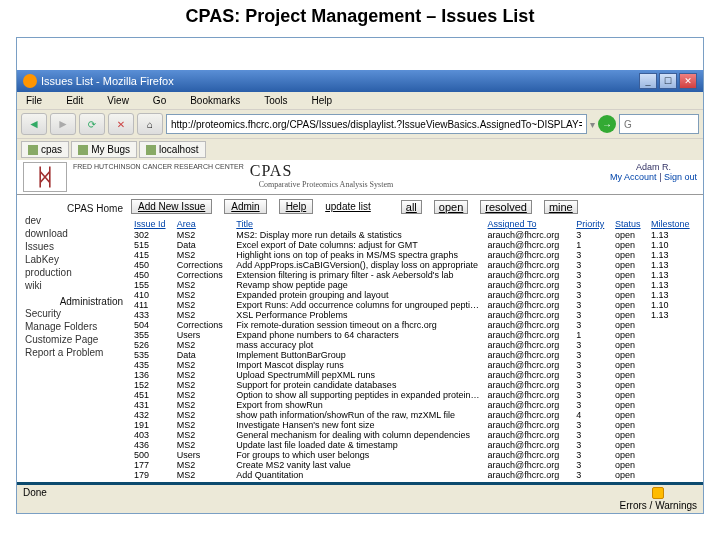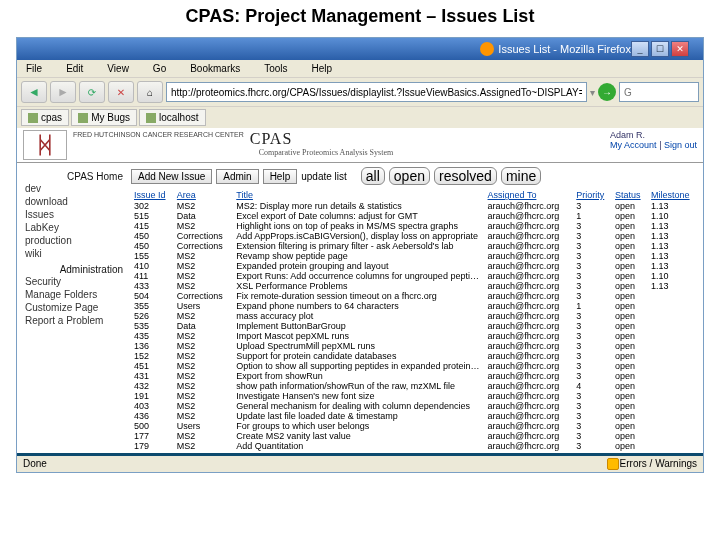--- a/index.html
+++ b/index.html
@@ -1,19 +1,19 @@
 <!DOCTYPE html>
 <html><head>
 <meta charset="utf-8">
 <style>
   * { box-sizing: border-box; margin: 0; padding: 0; }
   body { font-family: Arial, sans-serif; font-size: 10px; background: #fff; width: 720px; height: 540px; overflow: hidden; position: relative; }
   .slide-title { font-family: Arial, sans-serif; font-size: 18px; font-weight: bold; text-align: center; padding: 6px 0 10px; }
   .browser { border: 1px solid #7a9fc4; margin: 0 16px 0 16px; background: #fff; }
-  .titlebar { background: linear-gradient(to bottom, #5a8fd6, #2a5ea8); color: #fff; padding: 3px 14px; display: flex; align-items: center; justify-content: flex-end; }
+  .titlebar { background: linear-gradient(to bottom, #5a8fd6, #2a5ea8); color: #fff; padding: 3px 6px; display: flex; align-items: center; justify-content: space-between; margin-top: 32px; }
   .titlebar-left { display: flex; align-items: center; gap: 4px; font-size: 11px; }
   .ff-icon { width: 14px; height: 14px; background: #ff9500; border-radius: 50%; display:inline-block; }
   .titlebar-buttons { display: flex; gap: 2px; }
   .win-btn { width: 18px; height: 16px; background: linear-gradient(#d0e0f8,#9cb8e0); border: 1px solid #3b5e98; font-size: 9px; line-height:14px; text-align:center; color:#234; }
   .win-close { background: linear-gradient(#f08080,#d04040); color:#fff;}
   .menubar { background: #ece9d8; padding: 2px 4px; display: flex; gap: 14px; font-size: 10px; }
   .menubar span { padding: 1px 5px; cursor: default; }
   .toolbar { background: #ece9d8; padding: 3px 4px; display: flex; align-items: center; gap: 3px; border-top: 1px solid #d4d0c8; }
   .nav-btn { width: 26px; height: 22px; background: linear-gradient(#f4f4f0,#ddd); border: 1px solid #bbb; border-radius: 3px; display:flex; align-items:center; justify-content:center; }
   .url-field { flex: 1; height: 20px; border: 1px solid #7f9db9; background: #fff; padding: 0 4px; font-size: 10px; }
@@ -24,35 +24,35 @@
   .tab-icon { width:10px; height:10px; background:#8a6; display:inline-block;}
   .page { display:flex; background:#fff; }
   .header-area { display:flex; justify-content:space-between; padding:2px 6px; border-bottom:1px solid #999;}
   .logo-block { display:flex; gap:6px; align-items:flex-start;}
   .fhcrc-logo { width:44px; height:30px; border:1px solid #aaa; display:flex; align-items:center; justify-content:center; }
   .fhcrc-logo svg { width:18px; height:24px;}
   .logo-txt { font-size:7px; line-height:8px; color:#444; margin-top:1px;}
   .cpas-head { font-family: Georgia, serif; }
   .cpas-head .big { font-size:16px; letter-spacing:1px; color:#222;}
   .cpas-head .sub { font-size:8px; color:#555;margin-left:9px;}
-  .account { text-align:left; font-size:9px; color:#336;}
+  .account { text-align:center; font-size:9px; color:#336;}
   .account a { color:#0044aa; text-decoration:none;}
   .sidebar { width:110px; padding:4px 4px; border-right:0; font-size:10px;}
   .sidebar .sec { font-size:10px; font-weight:normal; color:#111; margin-top:4px;text-align:right;}
   .sidebar .item { font-size:10px; color:#333; padding:1px 0 1px 4px;}
   .main { flex:1; padding:2px 4px; }
-  .btnrow { display:flex; gap:4px; align-items:center; padding:2px 0 4px;}
+  .btnrow { display:flex; gap:12px; align-items:center; padding:2px 0 4px;text-decoration:underline;}
   .btn { border:1px solid #888; background:linear-gradient(#fdfdfd,#e3e3e3); padding:1px 6px; font-size:10px;}
-  .btn.small { padding:0 4px; font-size:14px;border-radius:6px;}
+  .btn.small { padding:0 4px; font-size:11px;}
   table.issues { width:100%; border-collapse:collapse; font-size:9px; }
   table.issues th { text-align:left; font-weight:normal; text-decoration:underline; color:#0044aa; padding:1px 3px; white-space:nowrap;}
   table.issues td { padding:0 3px; white-space:nowrap; overflow:hidden; text-overflow:ellipsis; }
   table.issues td.title { max-width:220px; }
   .statusbar { background:#ece9d8; border-top:3px solid #0c4a6e; padding:2px 6px; display:flex; justify-content:space-between; font-size:10px;}
-  .warn { display:flex; align-items:flex-start; gap:1px;}
+  .warn { display:flex; align-items:center; gap:1px;flex-direction:column;}
   .warn-icon { width:12px; height:12px; background:#fb0; border:1px solid #c80; border-radius:2px; }
   .arrow { font-size:12px; color:#3a6;}
 </style>
 </head>
 <body>
 
 <div class="slide-title">CPAS: Project Management – Issues List</div>
 
 <div class="browser">
   <div class="titlebar">
@@ -292,21 +292,21 @@
               <td>Data</td>
               <td class="title">Implement ButtonBarGroup</td>
               <td>arauch@fhcrc.org</td>
               <td>3</td>
               <td>open</td>
               <td></td>
             </tr>
             <tr>
               <td>435</td>
               <td>MS2</td>
-              <td class="title">Import Mascot pepXML runs</td>
+              <td class="title">Import Mascot display runs</td>
               <td>arauch@fhcrc.org</td>
               <td>3</td>
               <td>open</td>
               <td></td>
             </tr>
             <tr>
               <td>136</td>
               <td>MS2</td>
               <td class="title">Upload SpectrumMill pepXML runs</td>
               <td>arauch@fhcrc.org</td>

